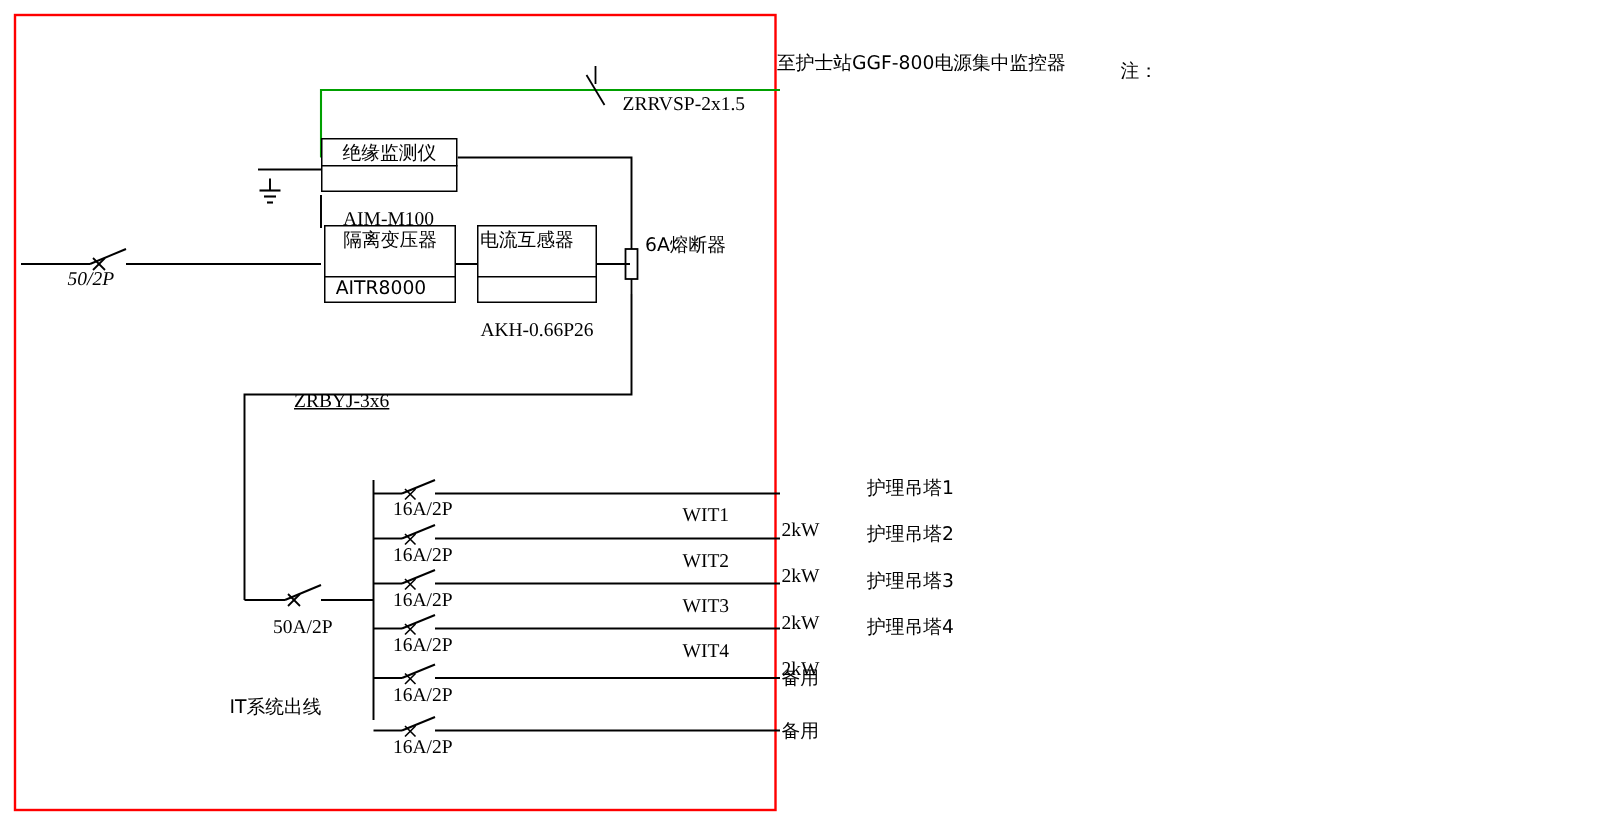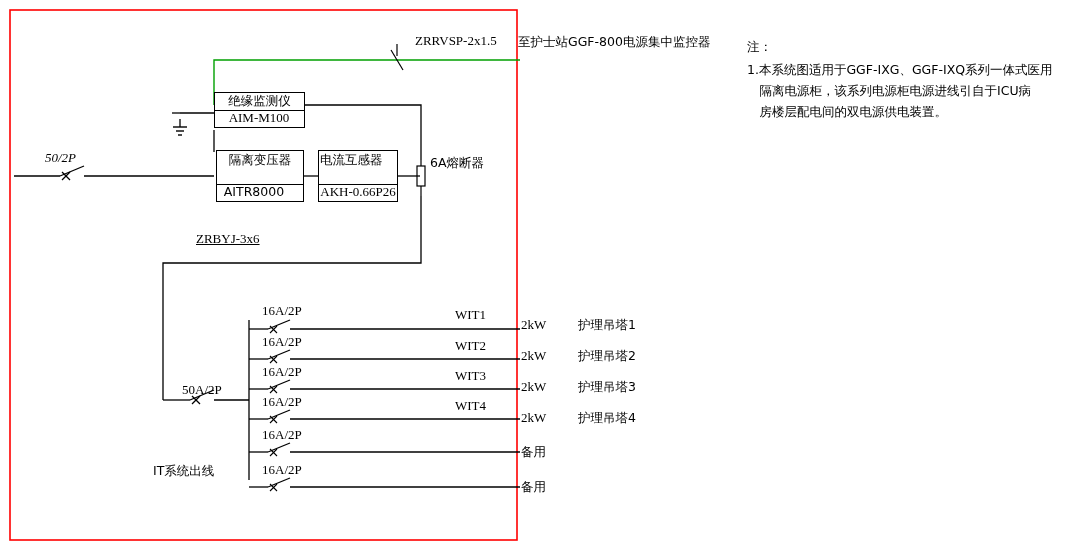--- a/index.html
+++ b/index.html
@@ -40,20 +40,21 @@
     position: absolute;
     text-align: center;
     font-size: 12.5px;
     font-family: "DejaVu Sans", sans-serif;
     white-space: pre;
     line-height: 15px;
   }
   .mono {
     font-family: "Liberation Serif", serif;
     font-size: 13px;
+    margin-top: 28px;
   }
   .notes {
     position: absolute;
     left: 747px;
     top: 36px;
     width: 330px;
     font-family: "DejaVu Sans", sans-serif;
     font-size: 12.5px;
     line-height: 21px;
     color: #000;
@@ -158,21 +159,21 @@
 
       <line x1="249" y1="487" x2="268" y2="487" stroke="#000" stroke-width="1.3"></line>
       <line x1="268" y1="487" x2="290" y2="478" stroke="#000" stroke-width="1.3"></line>
       <line x1="270" y1="491" x2="277" y2="484" stroke="#000" stroke-width="1.1"></line>
       <line x1="270" y1="484" x2="277" y2="491" stroke="#000" stroke-width="1.1"></line>
       <line x1="290" y1="487" x2="520" y2="487" stroke="#000" stroke-width="1.3"></line>
     </g>
   </svg>
 
   <div class="box" style="left:214px; top:92px; width:91px; height:36px;"></div>
-  <div class="boxtext" style="left:214px; top:94px; width:91px;font-family:Liberation Serif, serif;">绝缘监测仪</div>
+  <div class="boxtext" style="left:214px; top:94px; width:91px;">绝缘监测仪</div>
   <div class="boxtext mono" style="left:214px; top:110px; width:90px;">AIM-M100</div>
   <div style="position:absolute; left:214px; top:110px; width:91px; height:0; border-top:1px solid #000;"></div>
 
   <div class="box" style="left:216px; top:150px; width:88px; height:52px;"></div>
   <div class="boxtext" style="left:216px; top:184px; width:76px;">AITR8000</div>
   <div style="position:absolute; left:216px; top:184px; width:88px; height:0; border-top:1px solid #000;"></div>
   <div class="lbl cn" style="left:216px; top:152px; width:88px; text-align:center;">隔离变压器</div>
 
   <div class="box" style="left:318px; top:150px; width:80px; height:52px;"></div>
   <div class="boxtext mono" style="left:314px; top:184px; width:88px;">AKH-0.66P26</div>
@@ -208,18 +209,15 @@
   <div class="lbl cn" style="left:578px; top:410px;">护理吊塔4</div>
 
   <div class="lbl mono" style="left:262px; top:427px;">16A/2P</div>
   <div class="lbl cn" style="left:521px; top:444px;">备用</div>
 
   <div class="lbl mono" style="left:262px; top:462px;">16A/2P</div>
   <div class="lbl cn" style="left:521px; top:479px;">备用</div>
 
   <div class="notes">
     <div class="note-title">注：</div>
-    <div class="note-item">1.本系统图适用于GGF-IXG、GGF-IXQ系列一体式医用
-　隔离电源柜，该系列电源柜电源进线引自于ICU病
-　房楼层配电间的双电源供电装置。</div>
   </div>
 
 </div>
 
 </body></html>

